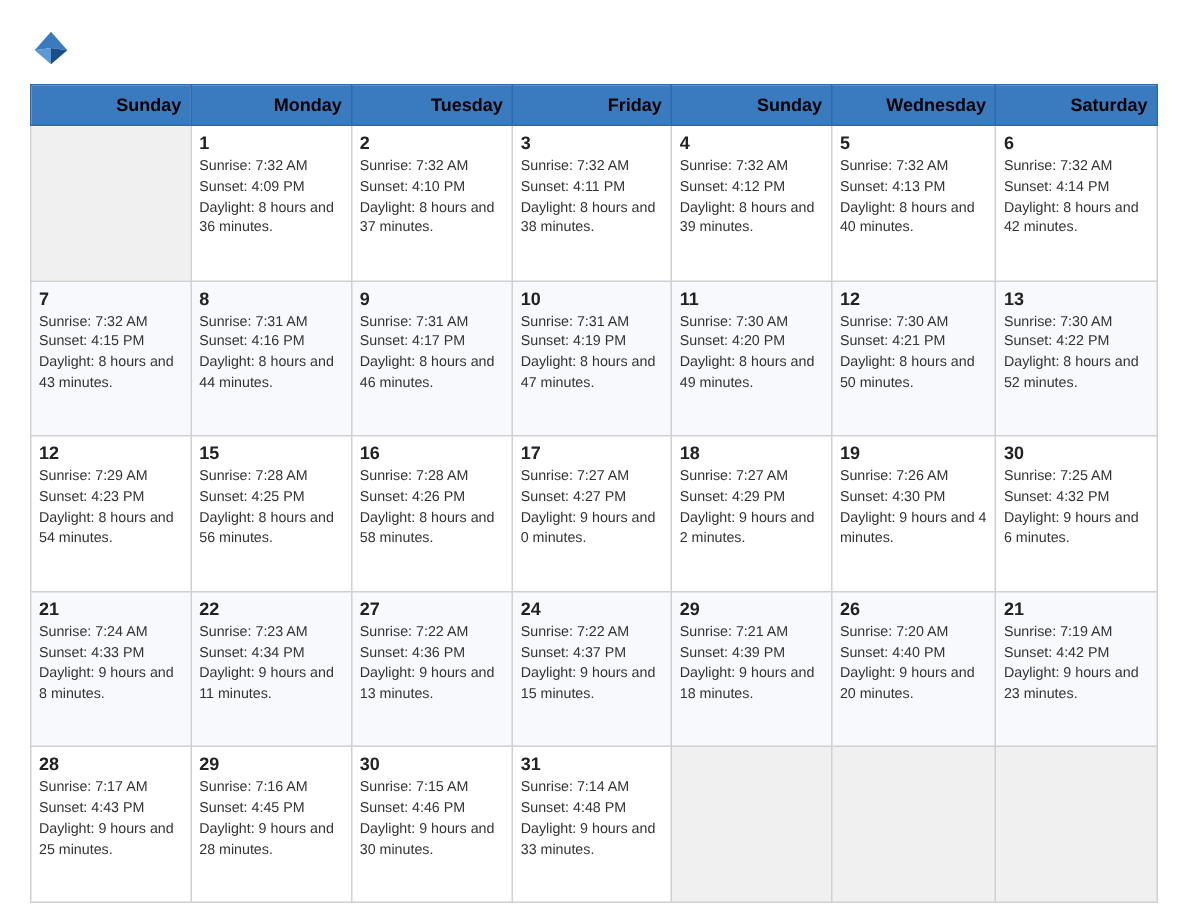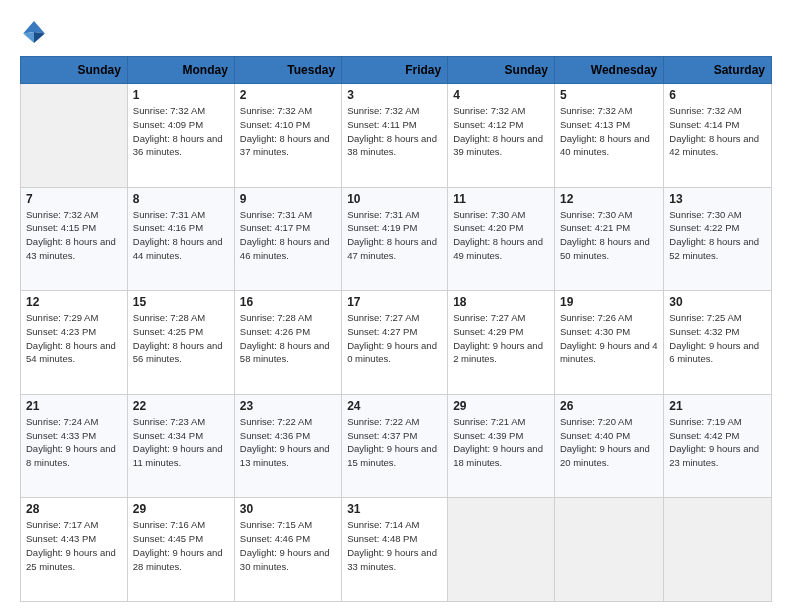--- a/index.html
+++ b/index.html
@@ -227,21 +227,21 @@
         <tr>
           <td>
             <span class="day-number">21</span>
             <div class="day-detail">Sunrise: 7:24 AM<br>Sunset: 4:33 PM<br>Daylight: 9 hours and 8 minutes.</div>
           </td>
           <td>
             <span class="day-number">22</span>
             <div class="day-detail">Sunrise: 7:23 AM<br>Sunset: 4:34 PM<br>Daylight: 9 hours and 11 minutes.</div>
           </td>
           <td>
-            <span class="day-number">23</span>
+            <span class="day-number">27</span>
             <div class="day-detail">Sunrise: 7:22 AM<br>Sunset: 4:36 PM<br>Daylight: 9 hours and 13 minutes.</div>
           </td>
           <td>
             <span class="day-number">24</span>
             <div class="day-detail">Sunrise: 7:22 AM<br>Sunset: 4:37 PM<br>Daylight: 9 hours and 15 minutes.</div>
           </td>
           <td>
             <span class="day-number">29</span>
             <div class="day-detail">Sunrise: 7:21 AM<br>Sunset: 4:39 PM<br>Daylight: 9 hours and 18 minutes.</div>
           </td>

